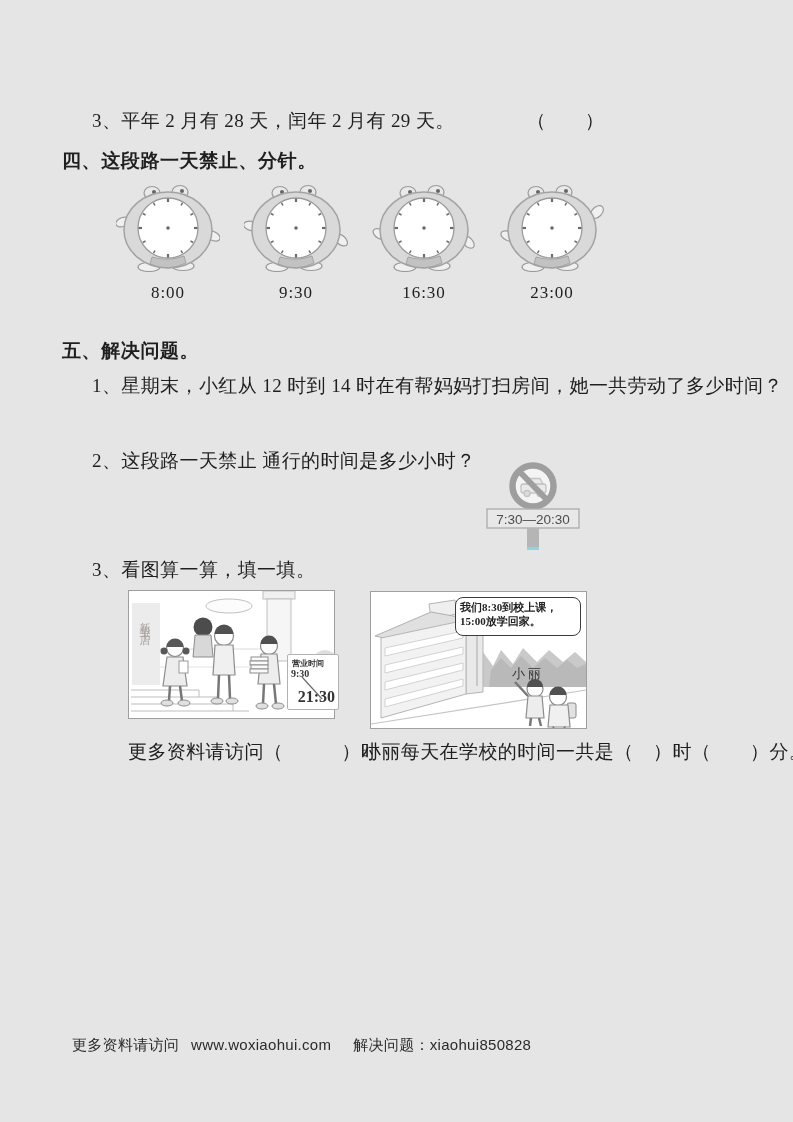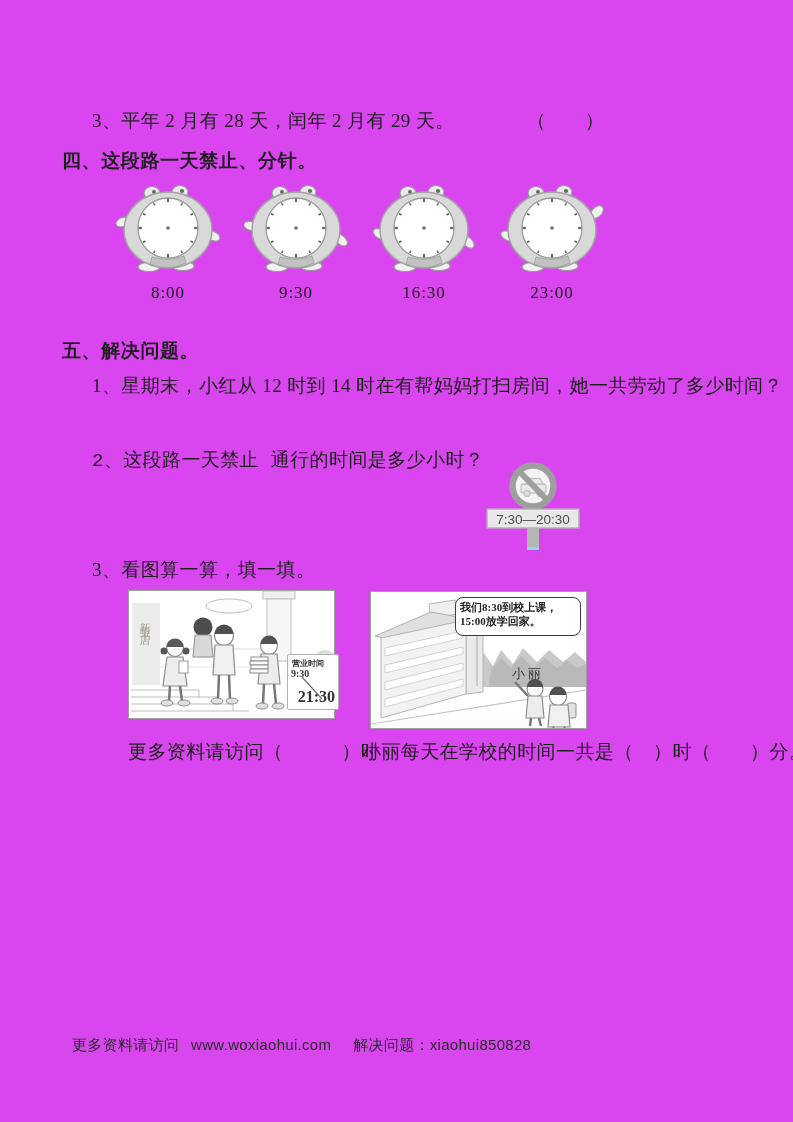--- a/index.html
+++ b/index.html
@@ -1,17 +1,17 @@
 <!DOCTYPE html>
 <html><head>
 <meta charset="utf-8">
 <style>
   html,body { margin:0; padding:0; background:#ffffff; }
   .page {
-    position:relative; width:793px; height:1122px; background:#d946ef;
+    position:relative; width:793px; height:1122px; background:#e5e5e5;
     font-family:"Liberation Serif","DejaVu Serif",serif; color:#1f1f1f; overflow:hidden;
   }
   .abs { position:absolute; }
   .body-text { font-size:19px; line-height:1.3; letter-spacing:0.4px; white-space:nowrap; }
   .heading {
     font-family:"Liberation Sans","DejaVu Sans",sans-serif;
     font-weight:700; font-size:19px; letter-spacing:0.6px; white-space:nowrap;
   }
   .blank-gap { display:inline-block; width:72px; }
   
@@ -191,21 +191,21 @@
         <circle cx="52" cy="44" r="1.8" fill="#6b6b6b"></circle>
       </svg>
       <div class="clock-label">23:00</div>
     </div>
   </div>
 
   <div class="abs heading" style="left:62px; top:338px;">五、解决问题。</div>
 
   <div class="abs body-text" style="left:92px; top:374px;">1、星期末，小红从 12 时到 14 时在有帮妈妈打扫房间，她一共劳动了多少时间？</div>
 
-  <div class="abs body-text" style="left:92px; top:449px;font-family:Liberation Mono, monospace;">2、这段路一天禁止 通行的时间是多少小时？</div>
+  <div class="abs body-text" style="left:92px; top:449px;">2、这段路一天禁止 通行的时间是多少小时？</div>
 
   <div class="abs sign-wrap">
     <svg width="104" height="92" viewBox="0 0 104 92">
       <circle cx="52" cy="26" r="20.5" fill="#f4f4f4" stroke="#9e9e9e" stroke-width="6.5"></circle>
       <g stroke="#c4c4c4" stroke-width="1.4" fill="#e9e9e9">
         <rect x="40" y="24" width="25" height="9" rx="2.5"></rect>
         <path d="M45 24 L48 18.5 L59 18.5 L62 24 Z"></path>
         <circle cx="46" cy="33.5" r="3" fill="#dcdcdc"></circle>
         <circle cx="59" cy="33.5" r="3" fill="#dcdcdc"></circle>
       </g>

